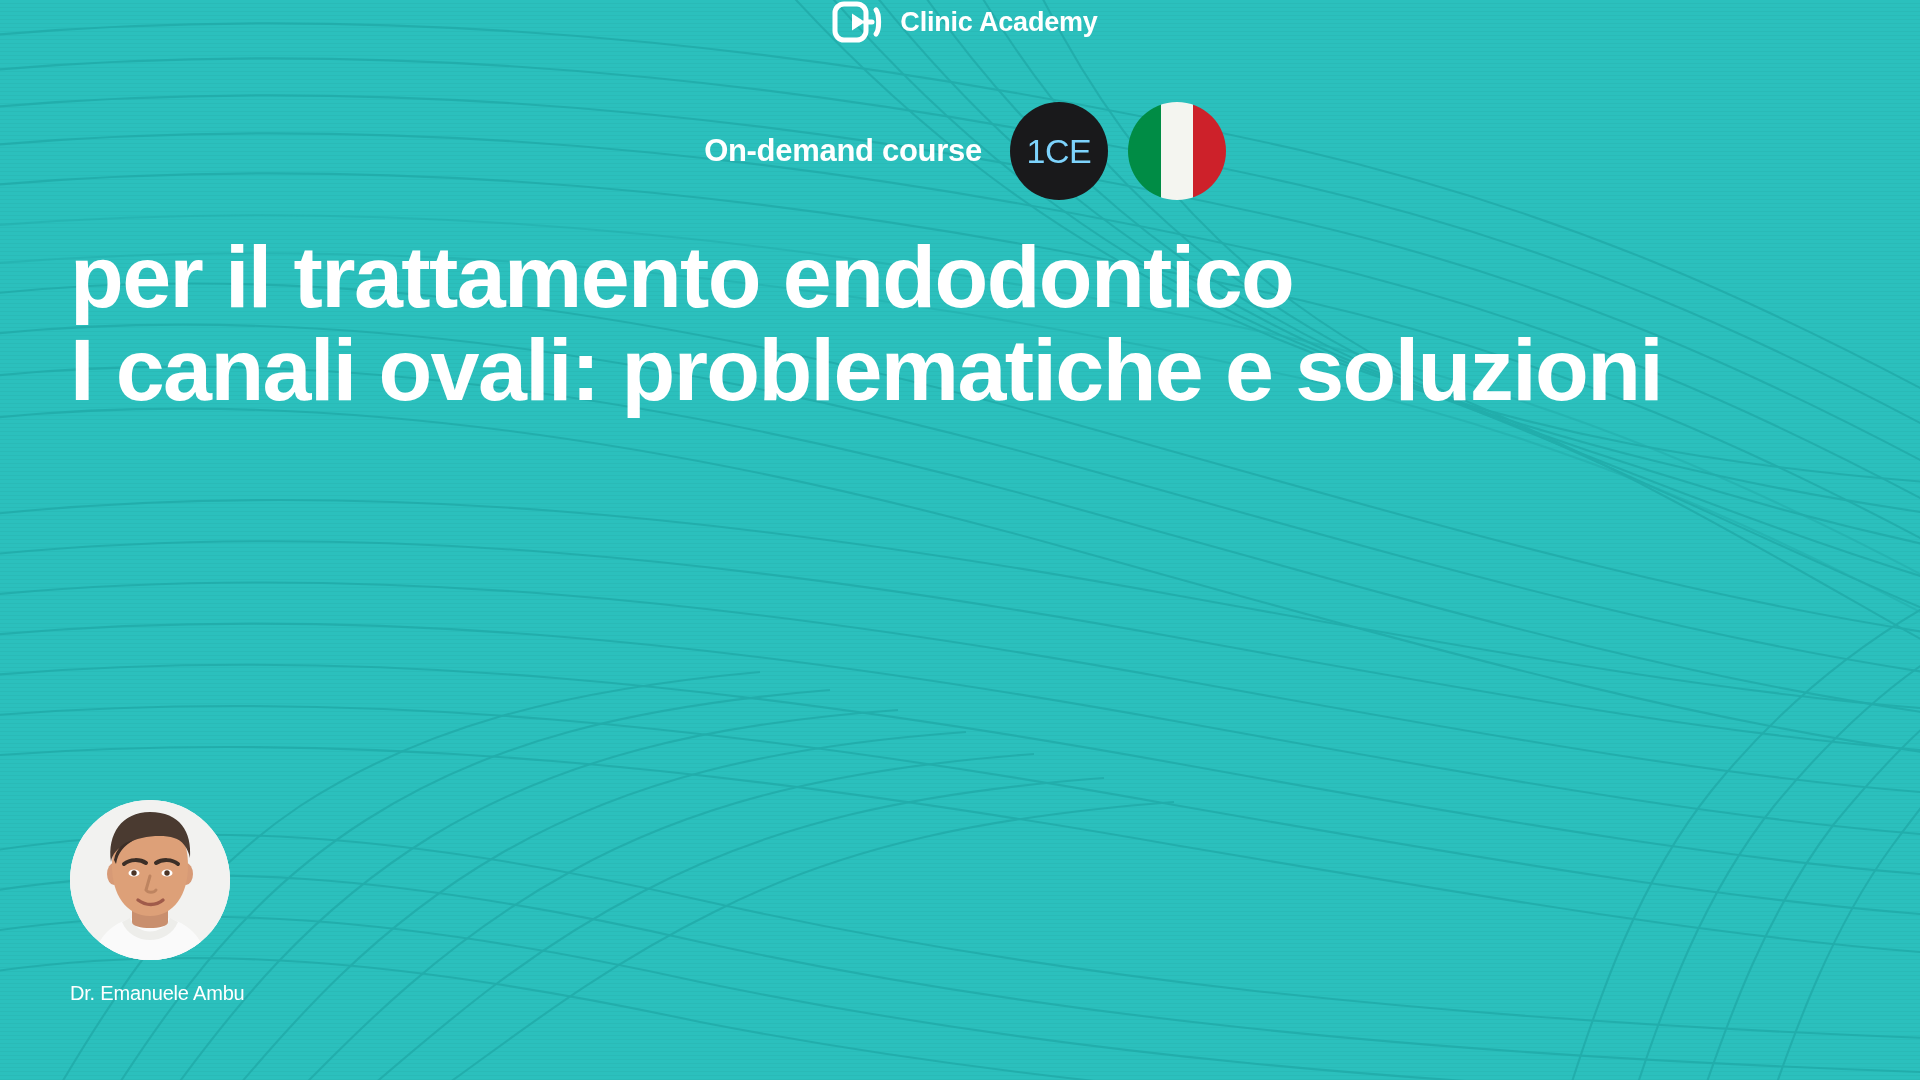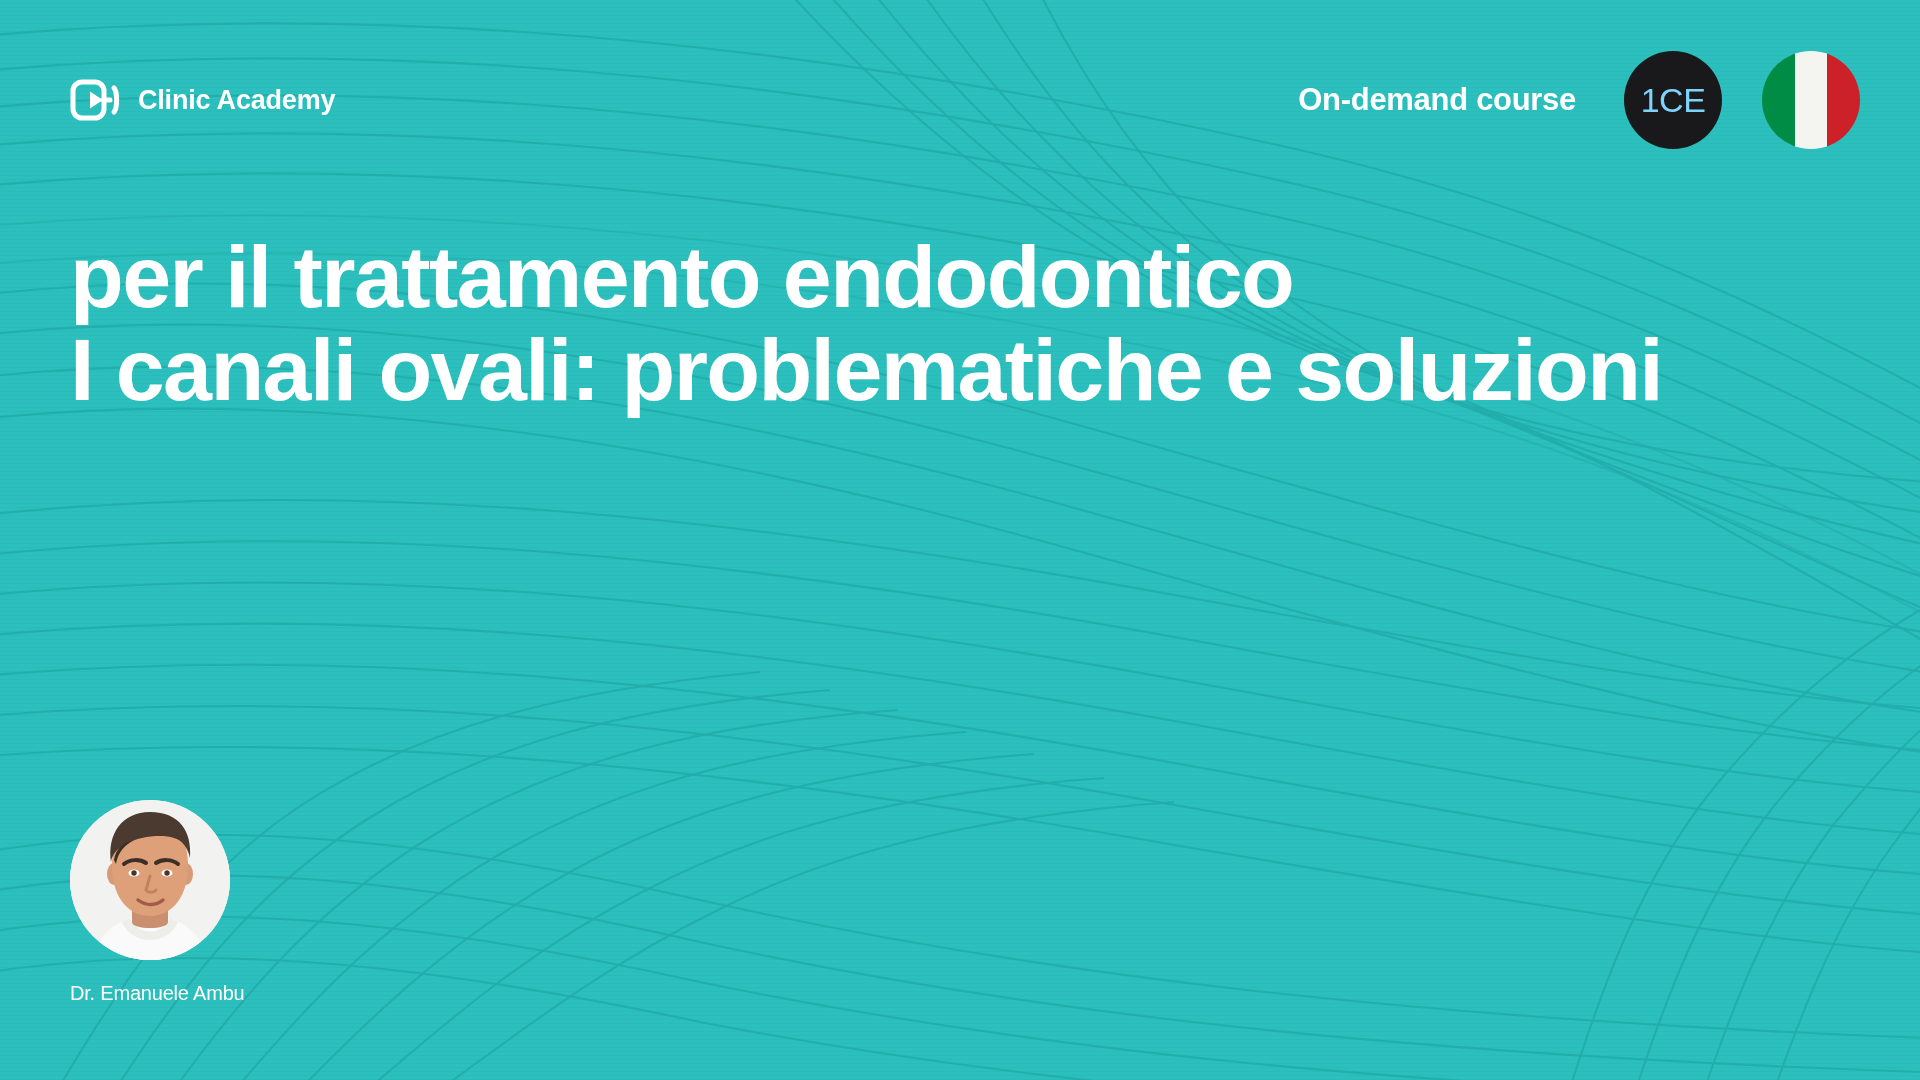--- a/index.html
+++ b/index.html
@@ -38,40 +38,41 @@
 
   
   .header {
     position:absolute;
     top:0; left:0; right:0;
     height:200px;
     display:flex;
     align-items:center;
     justify-content:space-between;
     padding:0 60px 0 70px;
+    flex-direction:column;
   }
 
   .brand {
     display:flex;
     align-items:center;
     gap:16px;
   }
   .brand-icon { width:52px; height:44px; flex:0 0 auto; display:block; }
   .brand-name {
     color:#ffffff;
     font-size:27px;
     font-weight:700;
     letter-spacing:-0.2px;
     white-space:nowrap;
   }
 
   .header-right {
     display:flex;
     align-items:center;
-    gap:40px;
+    gap:20px;
   }
   .course-type {
     color:#ffffff;
     font-size:31px;
     font-weight:700;
     letter-spacing:-0.3px;
     white-space:nowrap;
     margin-right:8px;
   }
 

